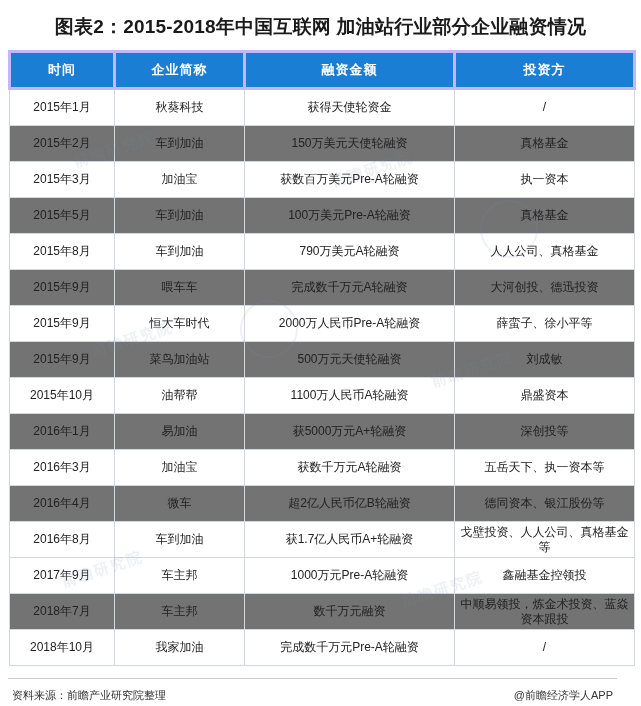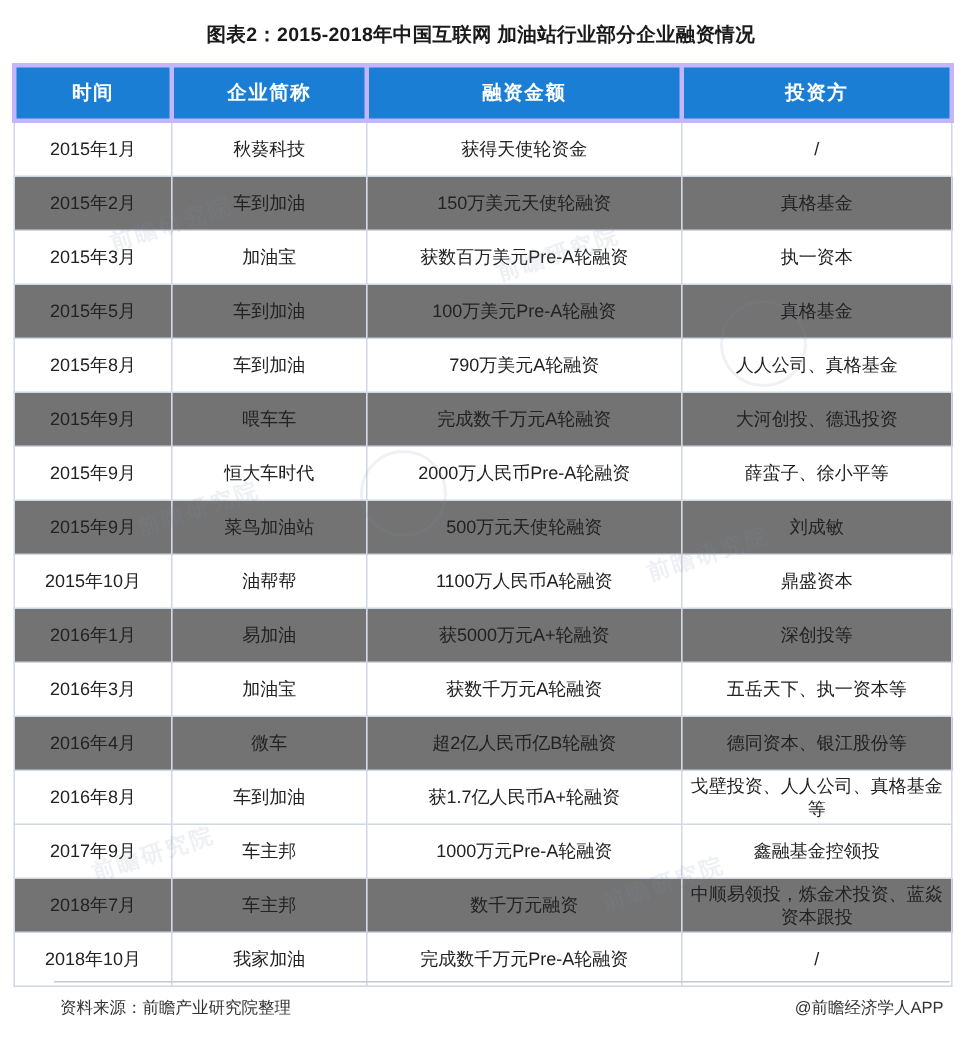--- a/index.html
+++ b/index.html
@@ -12,21 +12,21 @@
     overflow:hidden;
   }
   .page{
     position:relative;
     width:641px;height:706px;
     box-sizing:border-box;
     padding:0 8px;
   }
   .title{
     text-align:center;
-    font-size:13px;
+    font-size:19px;
     font-weight:bold;
     color:#1a1a1a;
     padding:14px 0 10px 0;
     letter-spacing:0.2px;
   }
   table{
     border-collapse:collapse;
     width:625px;
     margin:0 auto;
     table-layout:fixed;
@@ -52,23 +52,22 @@
   }
   tbody tr.alt td{
     background:#737373;
   }
   col.c1{width:105px;}
   col.c2{width:130px;}
   col.c3{width:210px;}
   col.c4{width:180px;}
   .footer{
     position:absolute;
-    left:0;right:0;bottom:0;
-    height:52px;
-    margin-left:28px;
+    left:0;right:16px;bottom:0;
+    height:28px;
   }
   .footline{
     position:absolute;
     left:8px;right:8px;top:0;
     border-top:1px solid #c9c9c9;
   }
   .source{
     position:absolute;
     left:12px;top:10px;
     font-size:11px;

